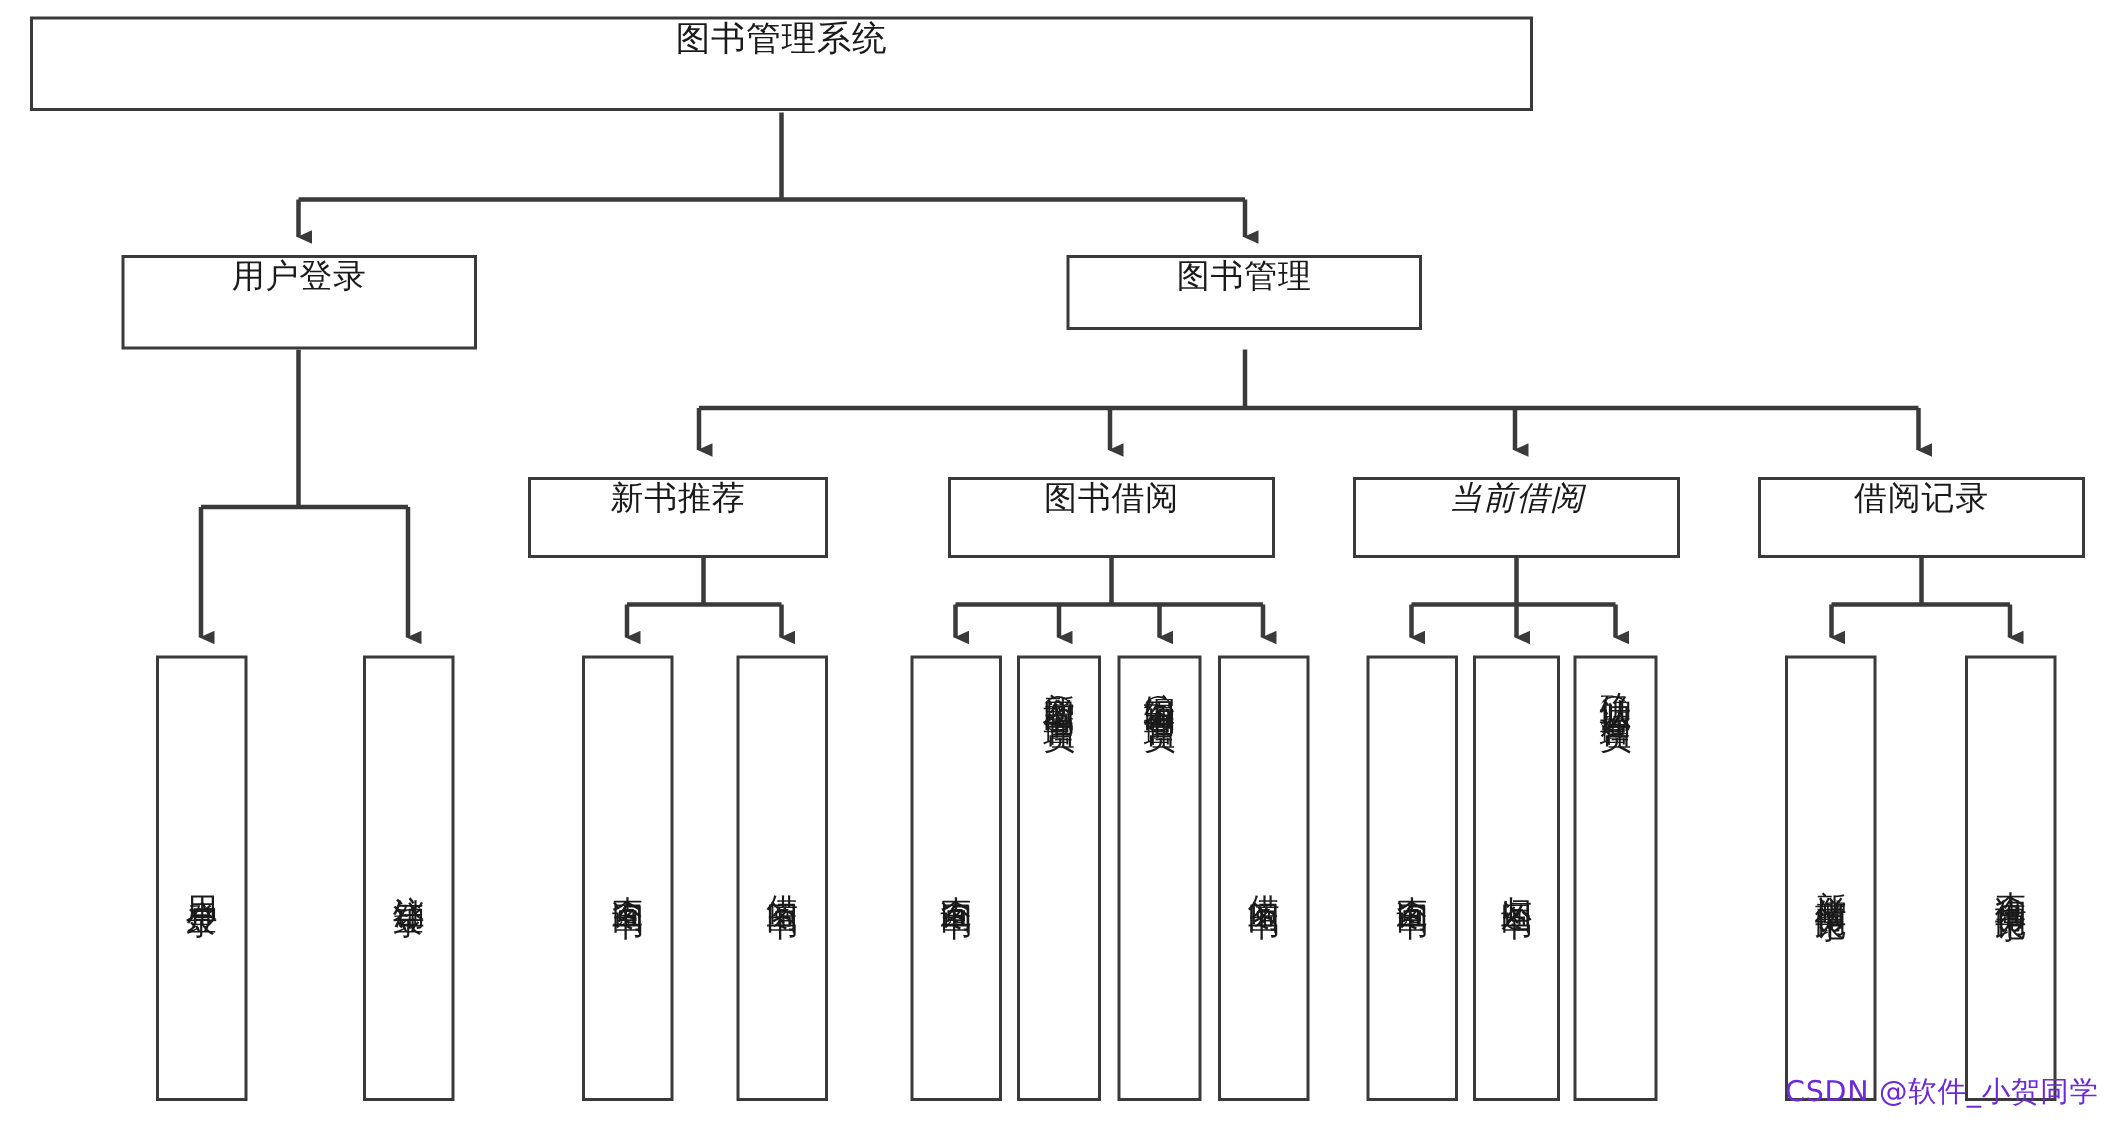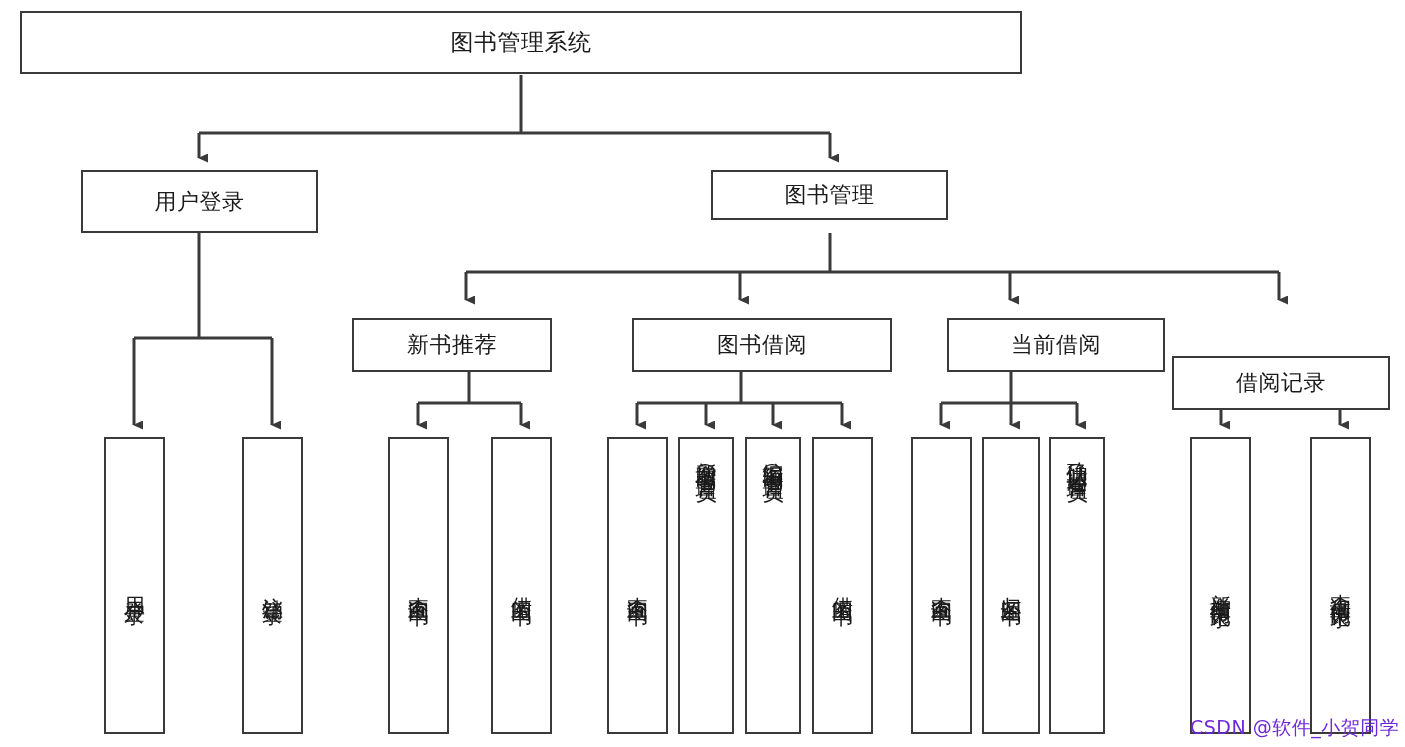--- a/index.html
+++ b/index.html
@@ -25,21 +25,20 @@
     width: 1405px;
     height: 747px;
     pointer-events: none;
   }
   .node {
     position: absolute;
     box-sizing: border-box;
     background: #ffffff;
     border: 2.5px solid #3a3a3a;
     display: flex;
-    align-items: center;
     justify-content: center;
     color: #1a1a1a;
     z-index: 2;
   }
   .node .label {
     display: block;
     text-align: center;
     line-height: 1.18;
     letter-spacing: 0.5px;
   }
@@ -135,27 +134,27 @@
   <div class="node horiz" style="left:81px; top:170px; width:237px; height:63px;">
     <span class="label">用户登录</span>
   </div>
   <div class="node horiz" style="left:711px; top:170px; width:237px; height:50px;">
     <span class="label">图书管理</span>
   </div>
 
   <div class="node horiz" style="left:352px; top:318px; width:200px; height:54px;">
     <span class="label">新书推荐</span>
   </div>
-  <div class="node horiz" style="left:632px; top:318px; width:260px; height:54px;">
+  <div class="node horiz" style="left:632px; top:318px; width:218px; height:54px;">
     <span class="label">图书借阅</span>
   </div>
-  <div class="node horiz" style="left:947px; top:318px; width:218px; height:54px;">
+  <div class="node horiz" style="left:902px; top:318px; width:218px; height:54px;font-style:italic;">
     <span class="label">当前借阅</span>
   </div>
-  <div class="node horiz" style="left:1172px; top:318px; width:218px; height:54px;margin-top:38px;">
+  <div class="node horiz" style="left:1172px; top:318px; width:218px; height:54px;">
     <span class="label">借阅记录</span>
   </div>
 
   <div class="node vert short" style="left:104px; top:437px; width:61px; height:297px;">
     <span class="label">用户登录</span>
   </div>
   <div class="node vert short" style="left:242px; top:437px; width:61px; height:297px;">
     <span class="label">注销登录</span>
   </div>
 

